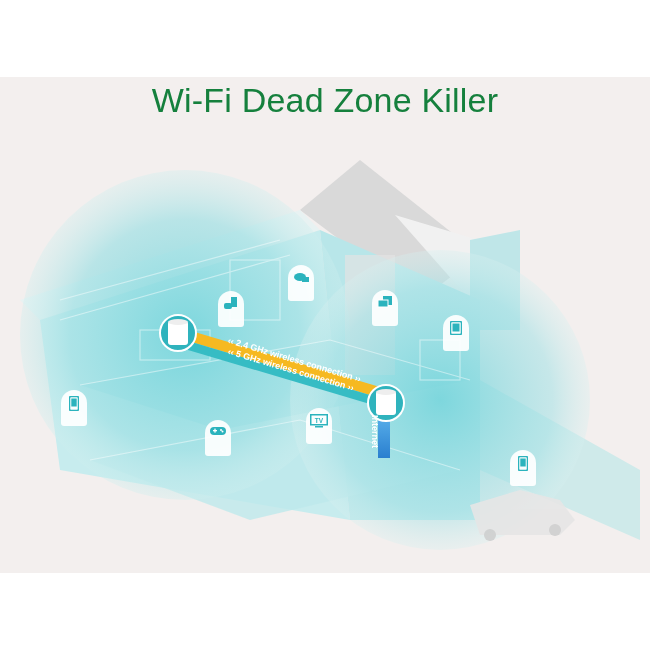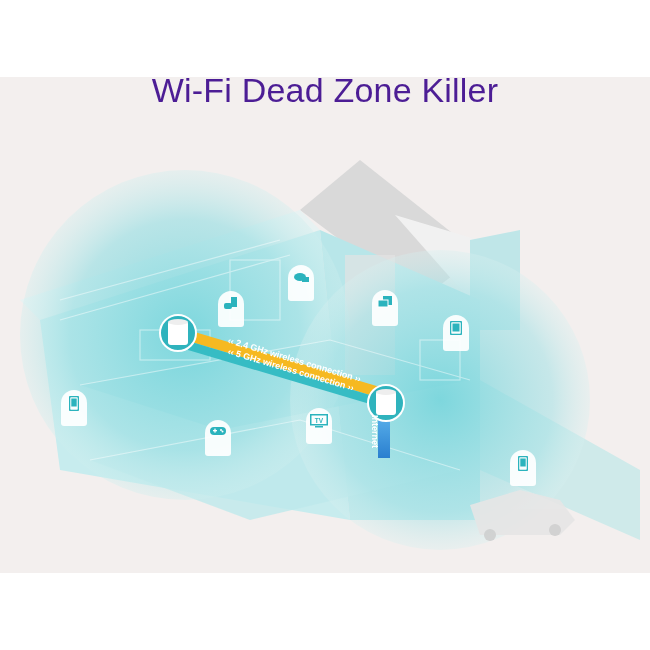--- a/index.html
+++ b/index.html
@@ -1,18 +1,18 @@
 <!DOCTYPE html>
 <html><head>
 <meta charset="utf-8">
 <style>
   html, body { margin:0; padding:0; }
   body { width:650px; height:650px; background:#ffffff; position:relative; overflow:hidden; font-family:"Liberation Sans", sans-serif; }
   .band { position:absolute; left:0; top:77px; width:650px; height:496px; background:#f3efee; overflow:hidden; }
-  .title { position:absolute; left:0; top:71px; width:650px; text-align:center; font-size:34px; color:#4c1d95; letter-spacing:0.2px; }
+  .title { position:absolute; left:0; top:81px; width:650px; text-align:center; font-size:34px; color:#15803d; letter-spacing:0.2px; }
   svg.scene { position:absolute; left:0; top:0; }
   .bubble { position:absolute; width:26px; height:36px; background:rgba(255,255,255,0.92); border-radius:13px 13px 3px 3px; display:flex; align-items:flex-start; justify-content:center; padding-top:6px; box-sizing:border-box; }
   .bubble svg { display:block; }
   .band-label { position:absolute; font-size:9px; color:#fff; white-space:nowrap; font-weight:bold; transform-origin:left center; }
   .internet-label { position:absolute; left:380px; top:415px; font-size:9px; color:#fff; transform:rotate(90deg); transform-origin:left top; font-weight:bold; }
 </style>
 </head>
 <body>
 
 <div class="band"></div>

